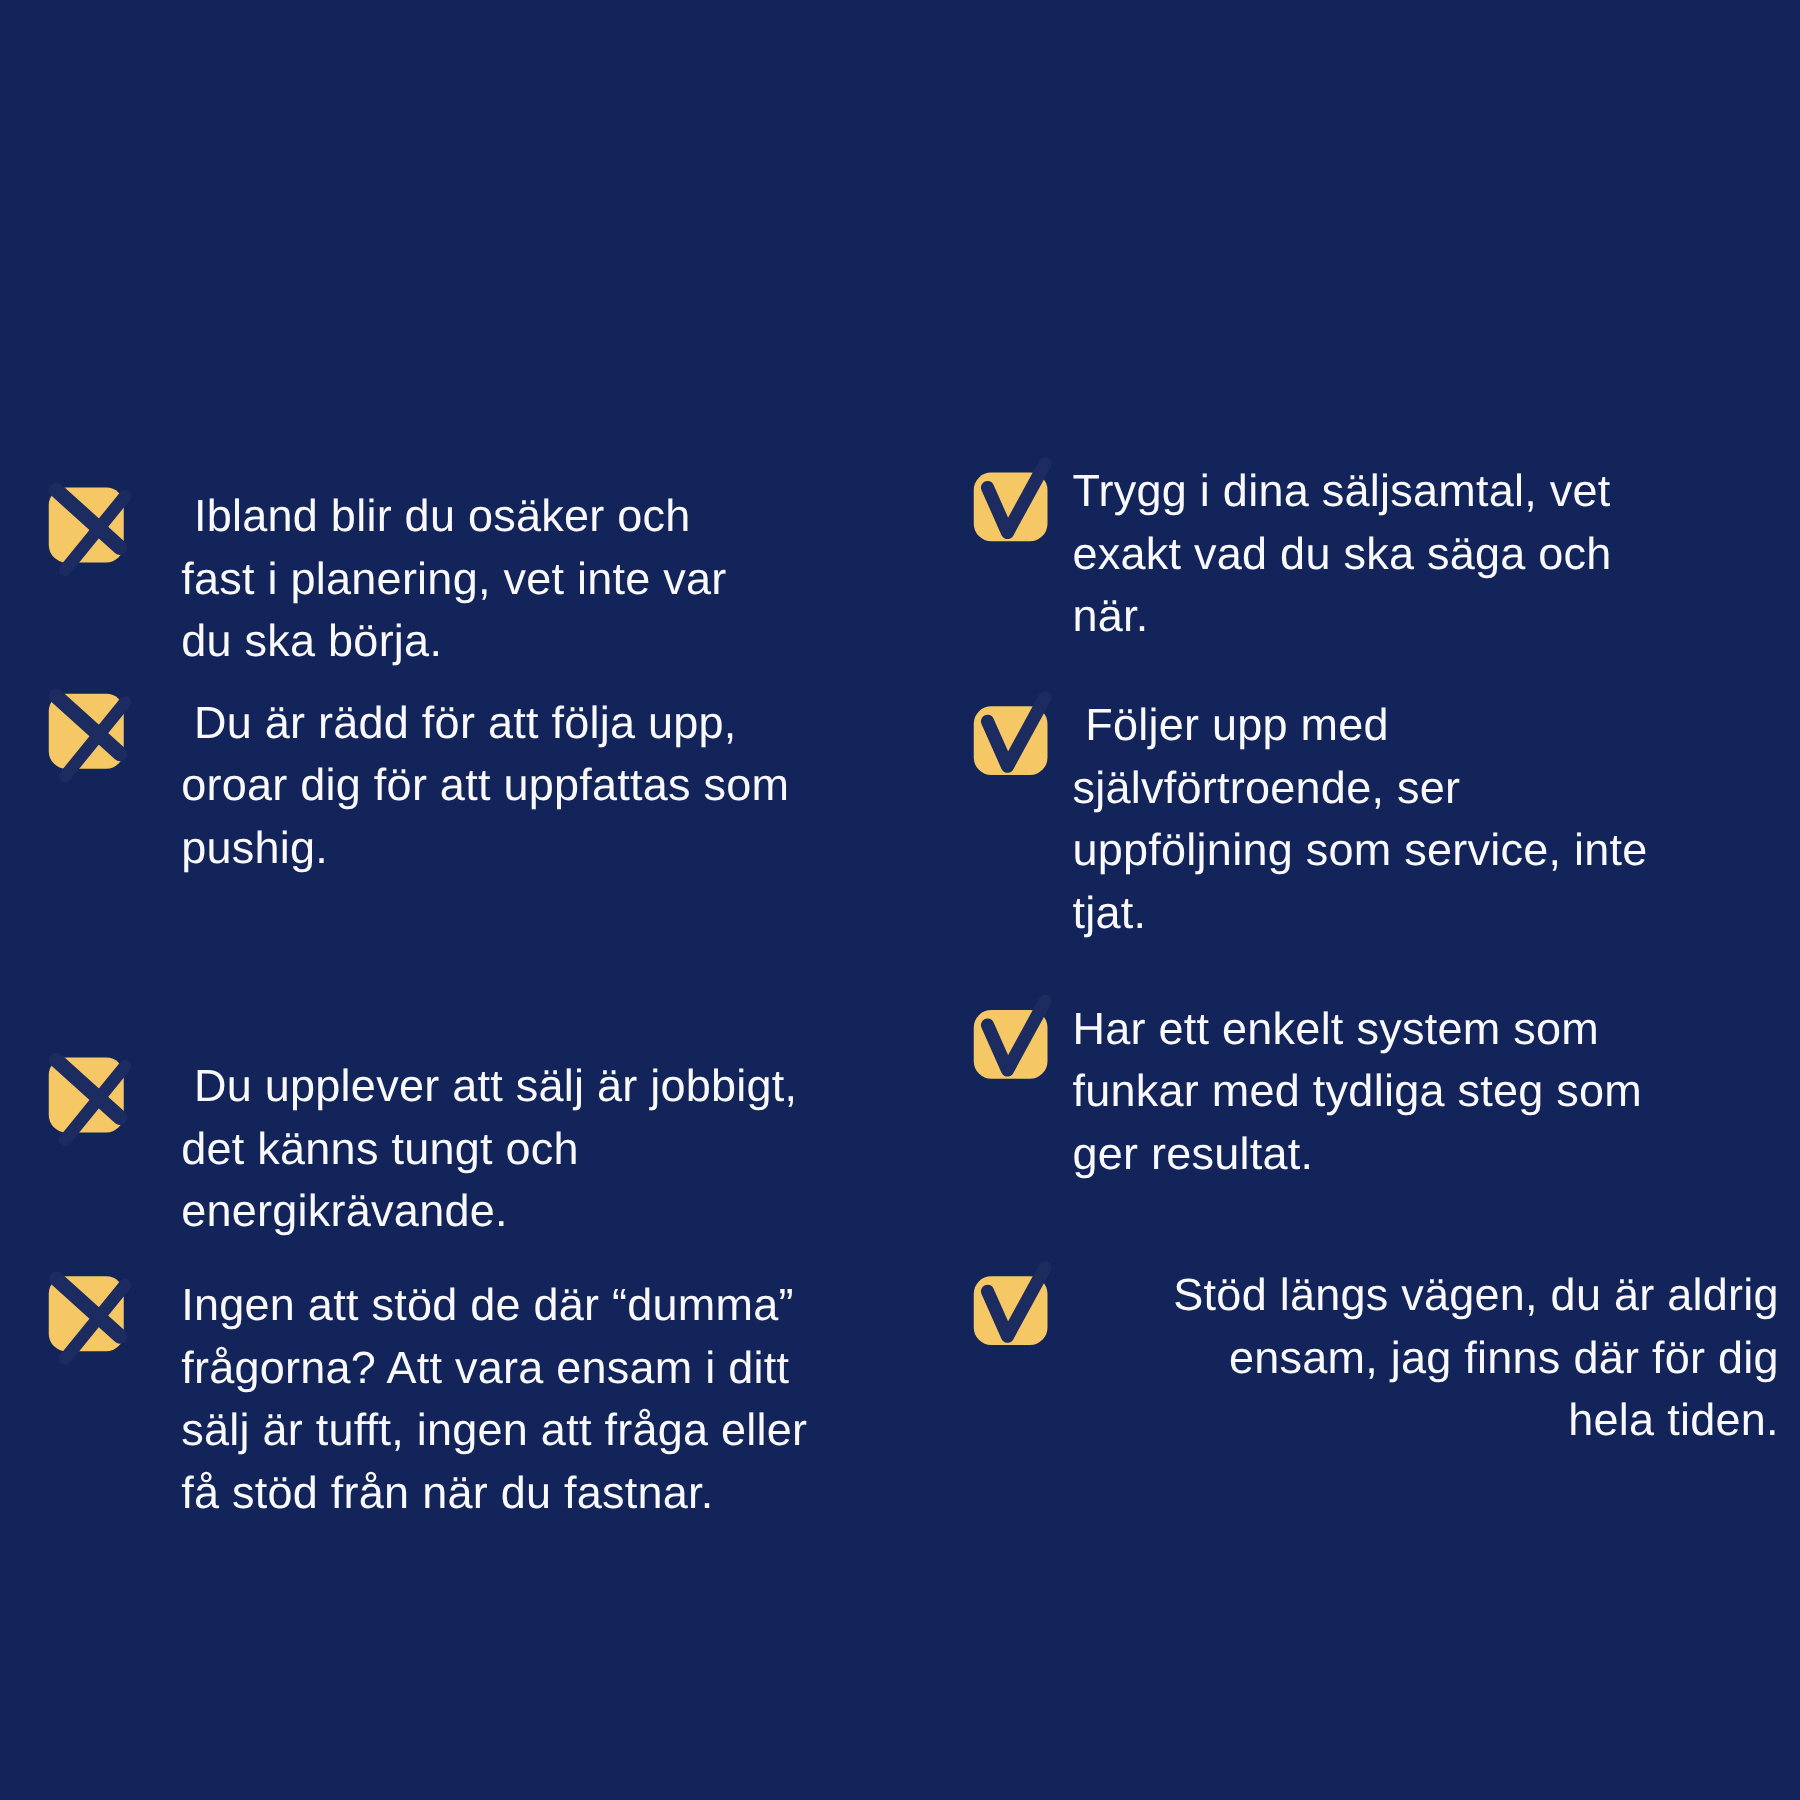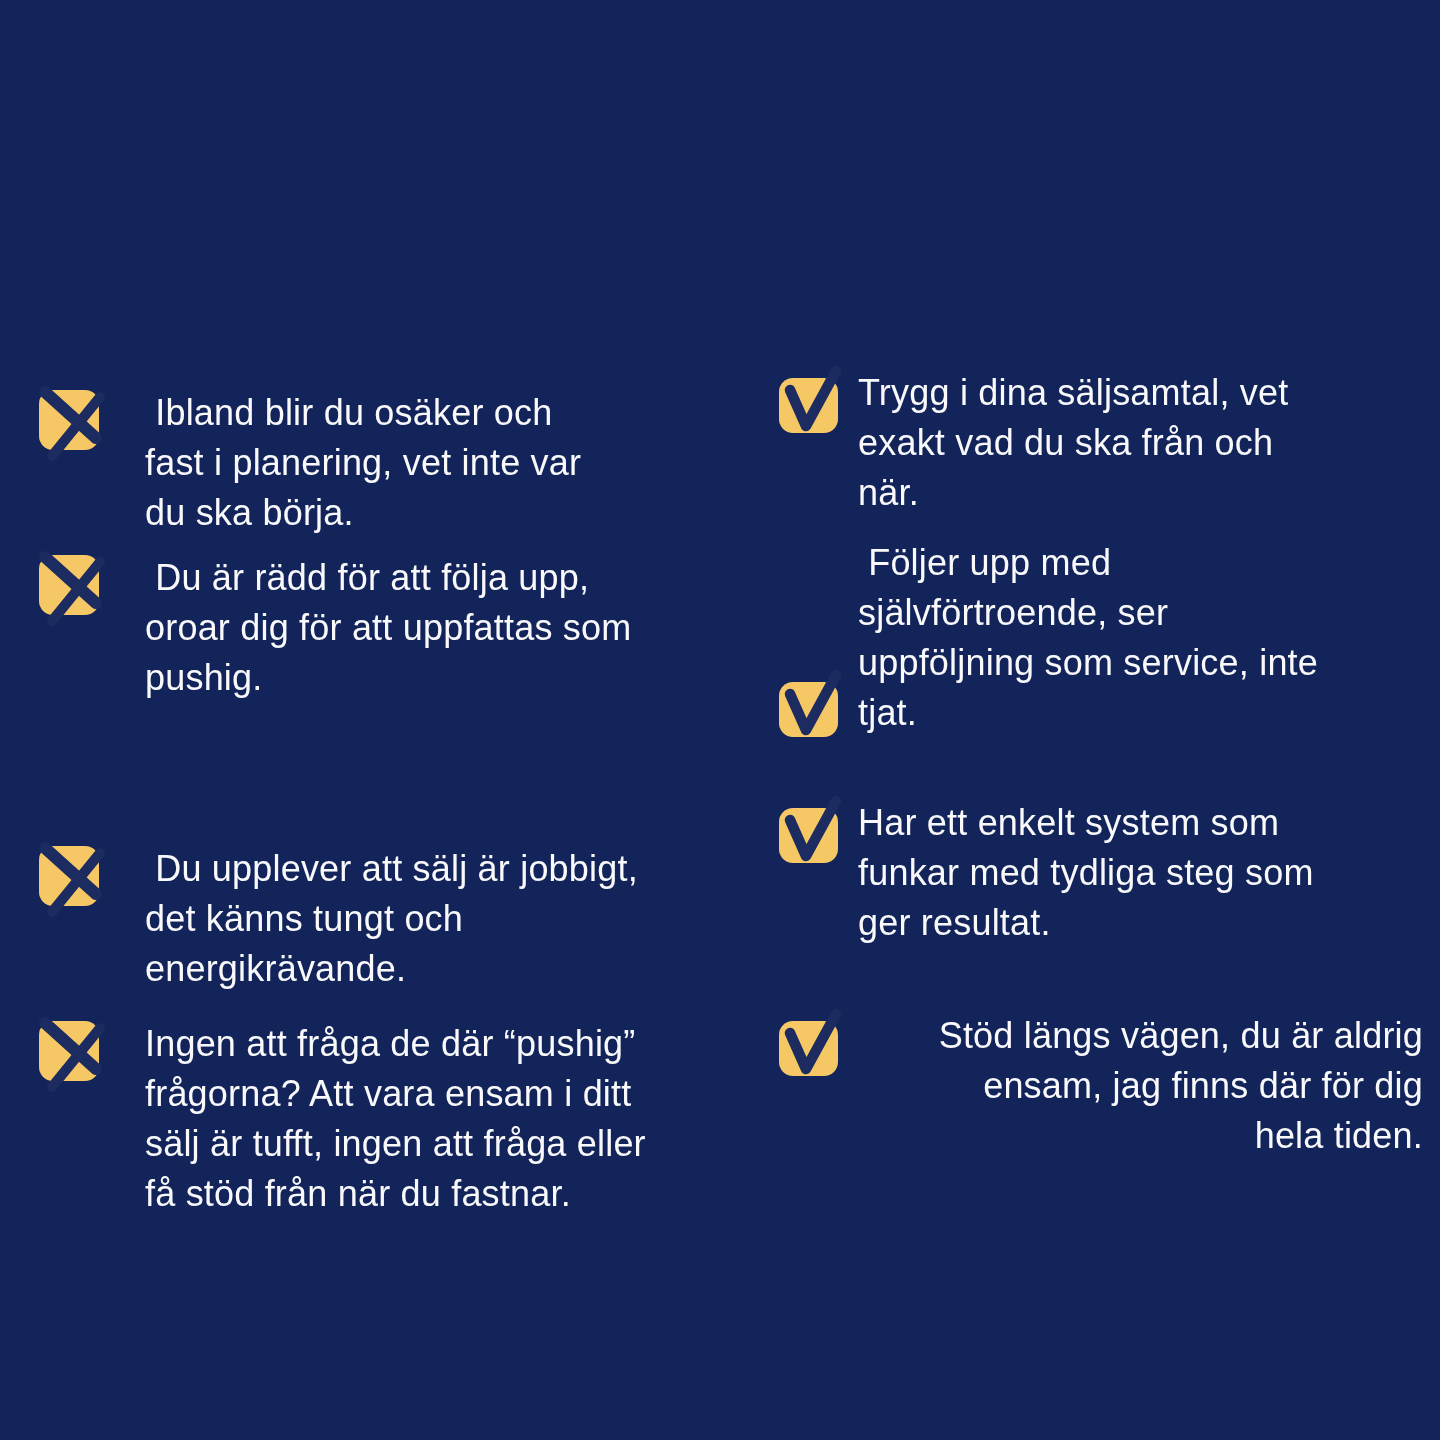--- a/index.html
+++ b/index.html
@@ -36,21 +36,21 @@
   .col-right .txt{margin-left:18px;width:565px;}
   .badge{flex:0 0 auto;}
   .badge svg{display:block;overflow:visible;}
   .badge-rect{fill:var(--yellow);}
   .badge-mark{stroke:var(--mark);fill:none;stroke-linecap:round;stroke-linejoin:round;}
   .xm1{stroke-width:12px;}
   .xm2{stroke-width:10px;}
   .ck{stroke-width:10.5px;}
   
   .pos-l1{top:388px;} .pos-l2{top:553px;} .pos-l3{top:801px;margin-top:43px;} .pos-l4{top:1019px;}
-  .pos-r1{top:368px;} .pos-r2{top:538px;align-items:flex-end;} .pos-r3{top:798px;} .pos-r4{top:1011px;text-align:right;}
+  .pos-r1{top:368px;} .pos-r2{top:555px;} .pos-r3{top:798px;} .pos-r4{top:1011px;text-align:right;}
 </style>
 </head>
 <body>
 
 <div class="page">
 
   <div class="item col-left pos-l2">
     <span class="badge">
       <svg width="62" height="70" viewBox="0 0 62 70">
         <rect class="badge-rect" x="1" y="2" width="60" height="60" rx="14"></rect>
@@ -90,35 +90,35 @@
   </div>
 
   <div class="item col-left pos-l4">
     <span class="badge">
       <svg width="62" height="70" viewBox="0 0 62 70">
         <rect class="badge-rect" x="1" y="2" width="60" height="60" rx="14"></rect>
         <line class="badge-mark xm1" x1="7" y1="4" x2="58" y2="50"></line>
         <line class="badge-mark xm2" x1="62" y1="9" x2="14" y2="68"></line>
       </svg>
     </span>
-    <p class="txt">Ingen att fråga de där “pushig”
+    <p class="txt">Ingen att stöd de där “dumma”
 frågorna? Att vara ensam i ditt
 sälj är tufft, ingen att fråga eller
 få stöd från när du fastnar.</p>
   </div>
 
   <div class="item col-right pos-r1">
     <span class="badge">
       <svg width="62" height="66" viewBox="0 0 62 66">
         <rect class="badge-rect" x="1" y="10" width="59" height="55" rx="14"></rect>
         <polyline class="badge-mark ck" points="12,22 28,58 58,3"></polyline>
       </svg>
     </span>
     <p class="txt">Trygg i dina säljsamtal, vet
-exakt vad du ska från och
+exakt vad du ska säga och
 när.</p>
   </div>
 
   <div class="item col-right pos-r2">
     <span class="badge">
       <svg width="62" height="66" viewBox="0 0 62 66">
         <rect class="badge-rect" x="1" y="10" width="59" height="55" rx="14"></rect>
         <polyline class="badge-mark ck" points="12,22 28,58 58,3"></polyline>
       </svg>
     </span>

